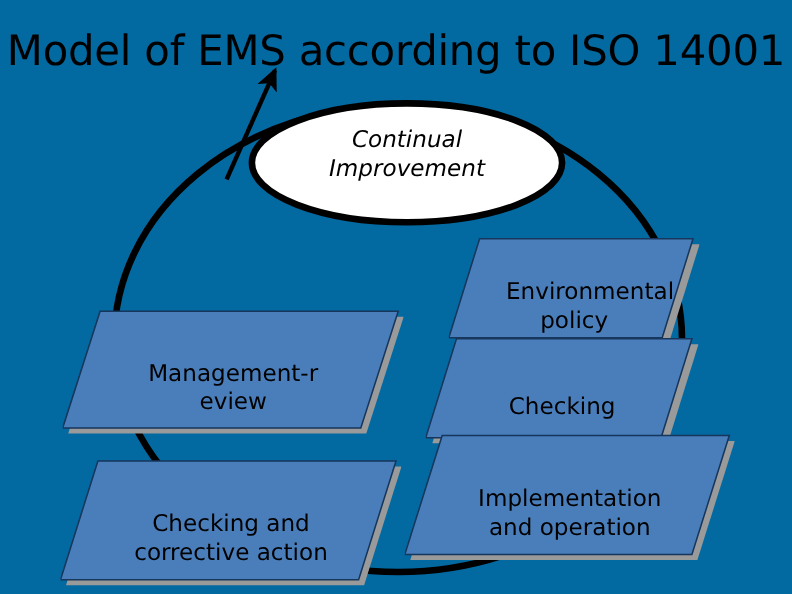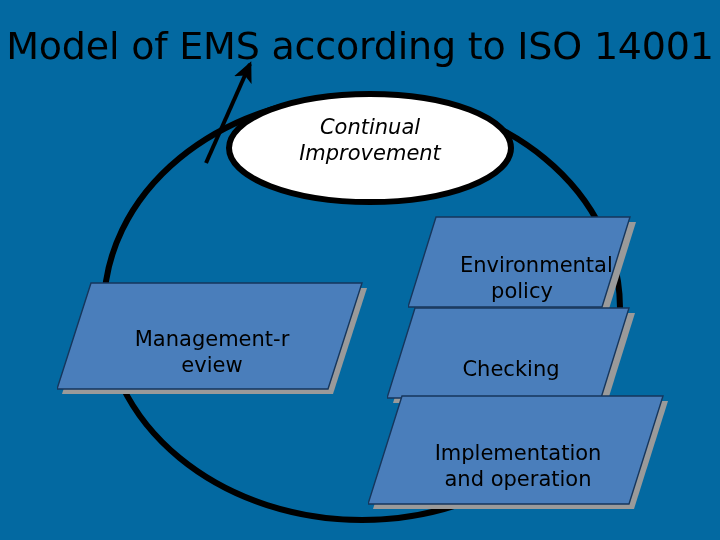--- a/index.html
+++ b/index.html
@@ -134,14 +134,24 @@
     <svg class="shape" viewBox="0 0 310 118" preserveAspectRatio="none">
       <polygon points="39,8 310,8 276,114 5,114" fill="#9a9a9a"></polygon>
       <polygon points="34,3 305,3 271,109 0,109" fill="#4a7ebb" stroke="#16365c" stroke-width="1.4"></polygon>
     </svg>
     <div class="label">
       <span style="white-space:pre-line">Management-r
 eview</span>
     </div>
   </div>
 
+  <div class="box" style="left:55px; top:416px; width:310px; height:120px;">
+    <svg class="shape" viewBox="0 0 310 120" preserveAspectRatio="none">
+      <polygon points="39,8 310,8 276,116 5,116" fill="#9a9a9a"></polygon>
+      <polygon points="34,3 305,3 271,111 0,111" fill="#4a7ebb" stroke="#16365c" stroke-width="1.4"></polygon>
+    </svg>
+    <div class="label">
+      <span style="white-space:pre-line">Checking and
+corrective action</span>
+    </div>
+  </div>
 
 </div>
 
 </body></html>

